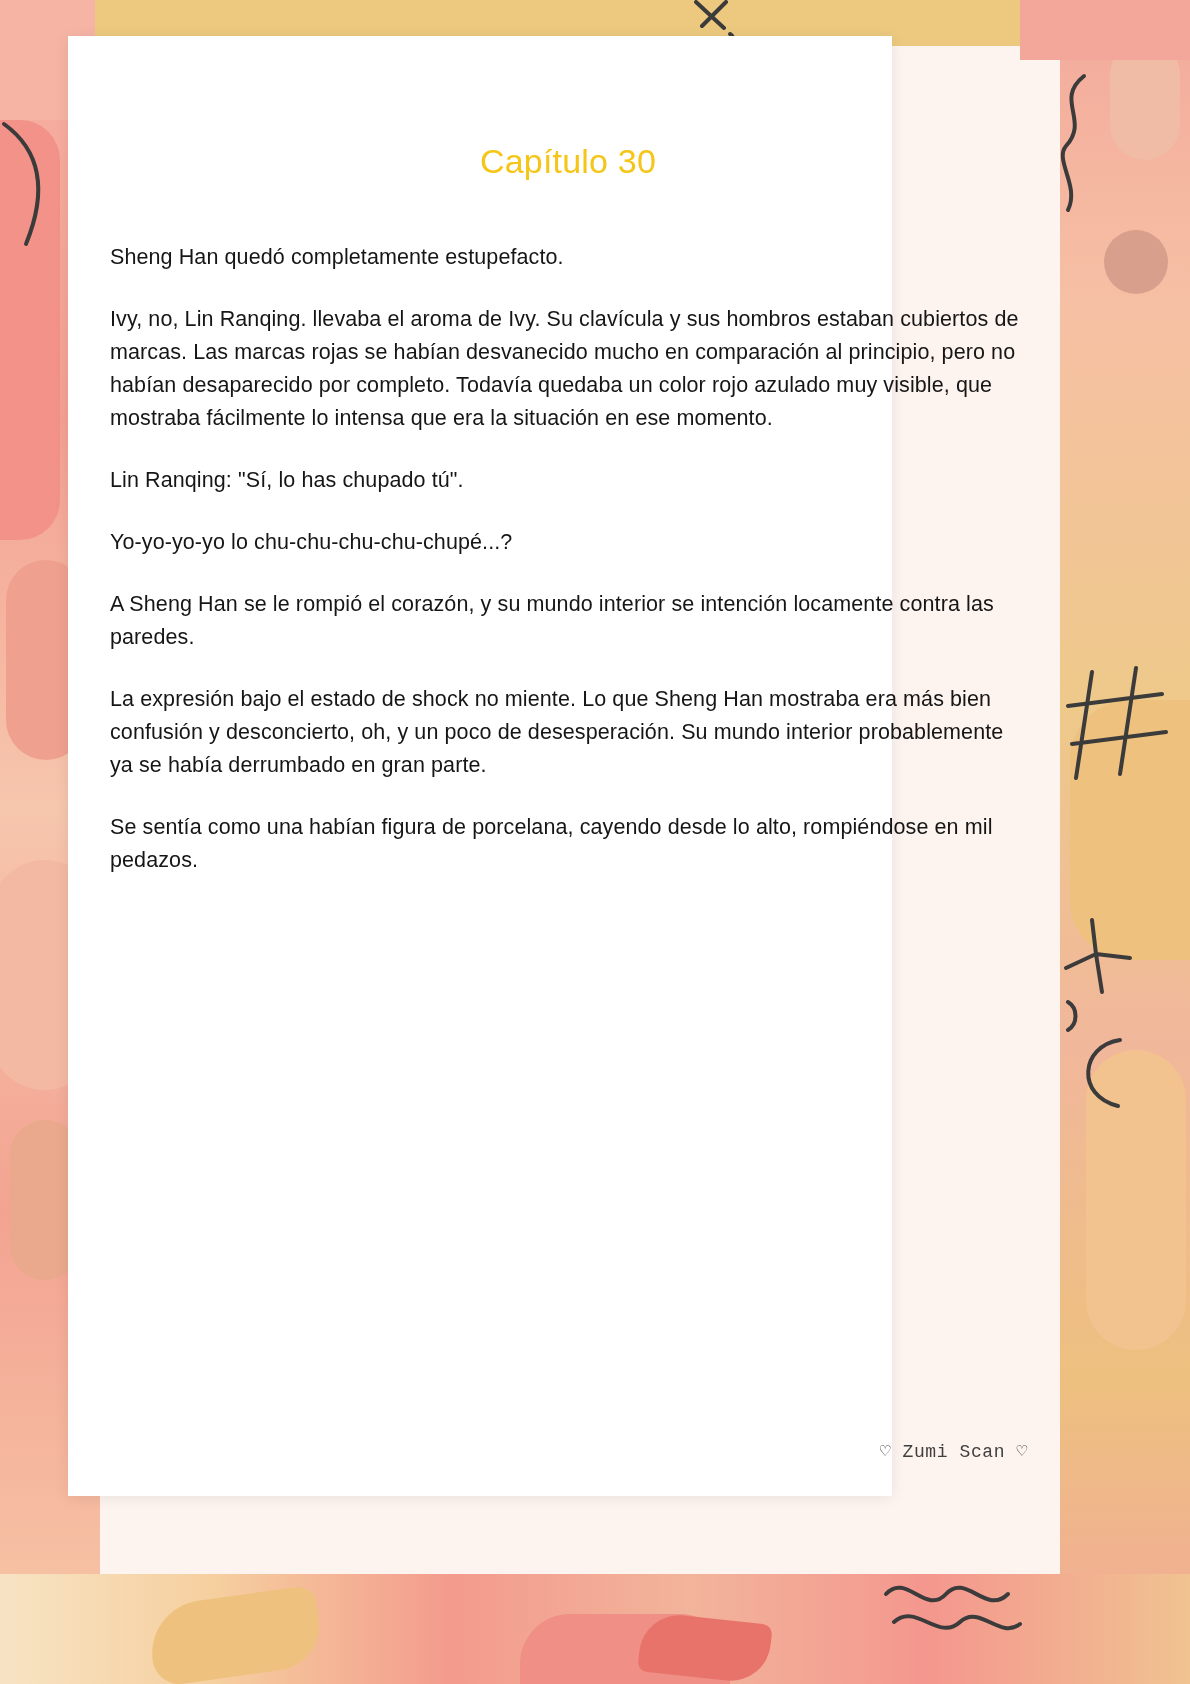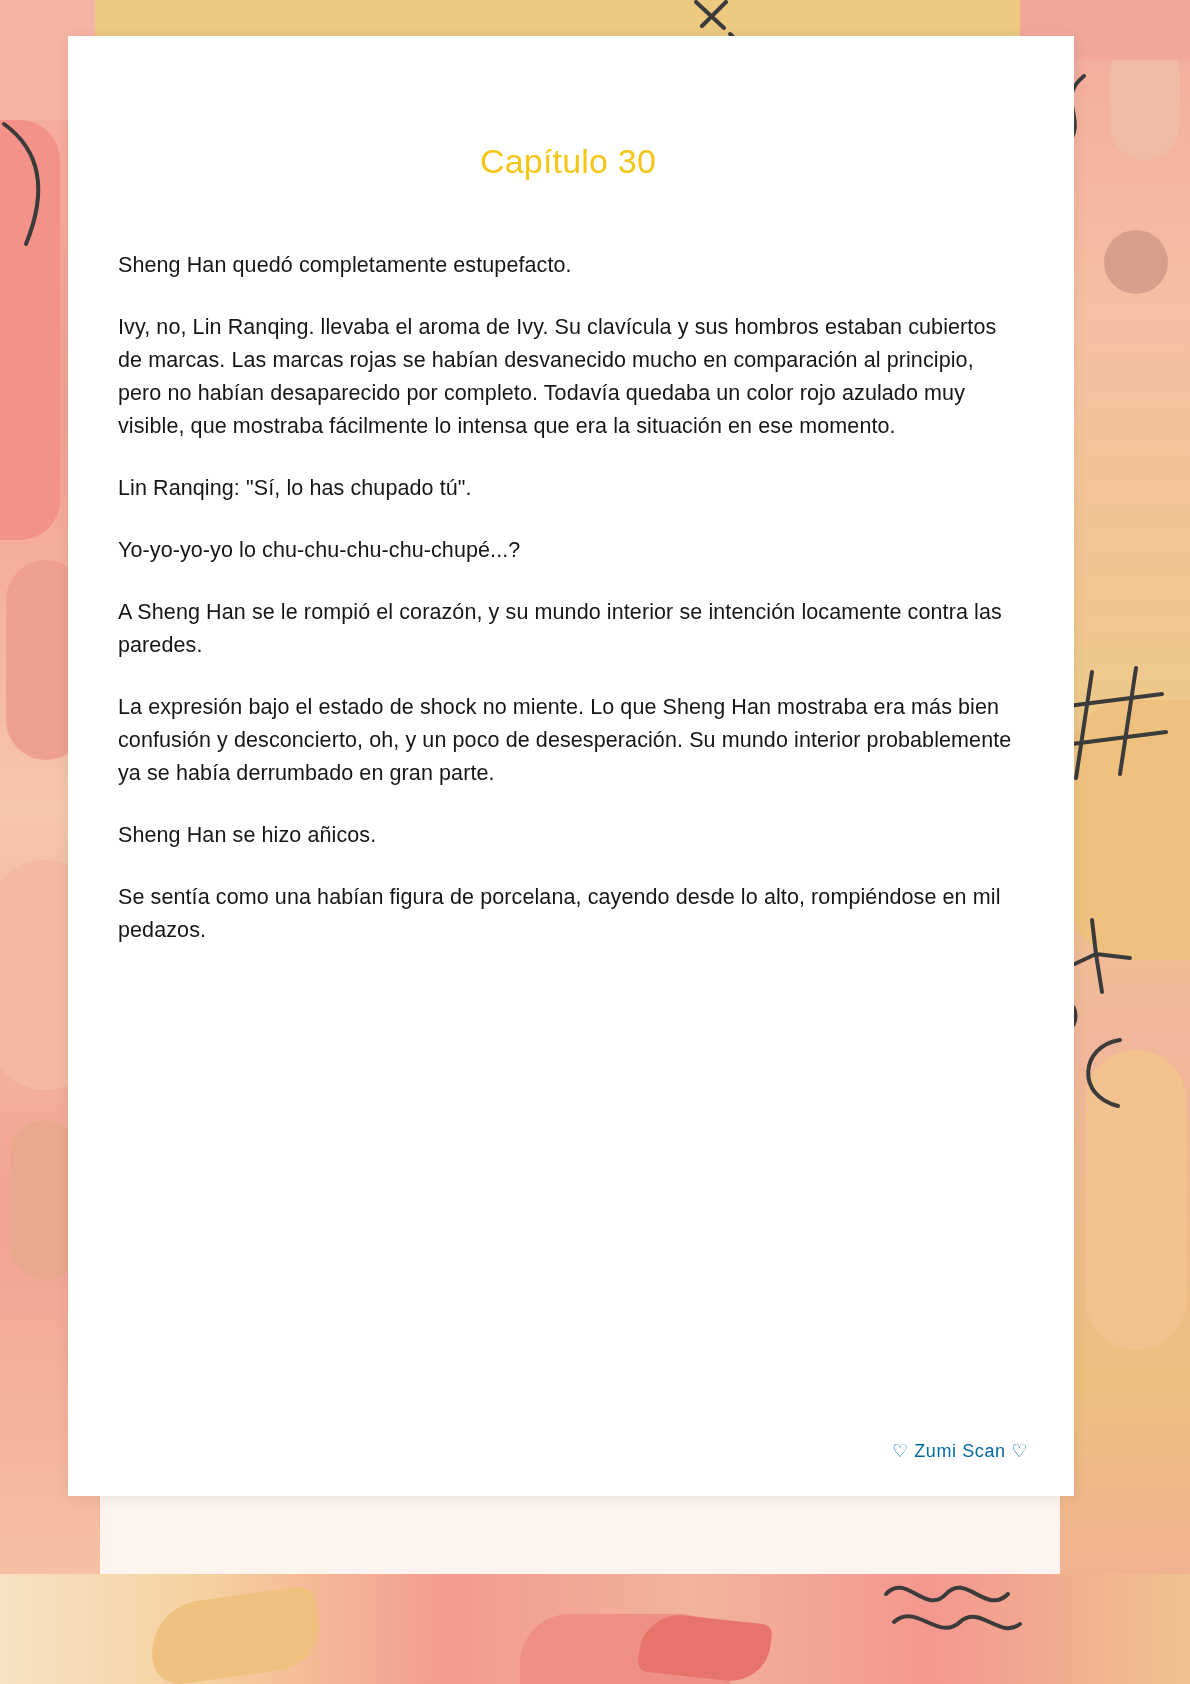--- a/index.html
+++ b/index.html
@@ -165,26 +165,25 @@
     fill: none;
     stroke-width: 4;
     stroke-linecap: round;
   }
 
   
   .sheet {
     position: absolute;
     top: 36px;
     left: 68px;
-    width: 984px;
+    width: 824px;
     height: 1460px;
     background: #ffffff;
     box-shadow: 0 2px 14px rgba(0,0,0,0.08);
     z-index: 5;
-    padding-left: 22px;
   }
 
   .content {
     position: absolute;
     top: 0; left: 0;
     width: 1000px;
     height: 1460px;
     padding: 0;
     box-sizing: border-box;
   }
@@ -193,40 +192,40 @@
     text-align: center;
     font-size: 34px;
     color: #f5c518;
     font-weight: 400;
     margin: 0;
     padding-top: 106px;
     letter-spacing: 0.2px;
   }
 
   .body-text {
-    margin: 16px;
+    margin: 8px;
     padding: 0 34px 0 34px;
     padding-top: 52px;
   }
 
   .body-text p {
     font-size: 21.5px;
     line-height: 33px;
     color: #161616;
     margin: 0 0 29px 0;
     letter-spacing: 0.1px;
   }
 
   .watermark {
     position: absolute;
     right: 40px;
     bottom: 34px;
     font-size: 18px;
-    color: #0369a1;
-    font-family: Liberation Sans, sans-serif;
+    color: #404040;
+    font-family: Liberation Mono, monospace;
     letter-spacing: 0.6px;
   }
 </style>
 </head>
 <body>
 
 <div class="page">
 
   <div class="bg-layer">
     <div class="left-col"></div>
@@ -286,21 +285,20 @@
     <div class="content">
       <h1 class="chapter-title">Capítulo 30</h1>
 
       <div class="body-text">
         <p>Sheng Han quedó completamente estupefacto.</p>
         <p>Ivy, no, Lin Ranqing. llevaba el aroma de Ivy. Su clavícula y sus hombros estaban cubiertos de marcas. Las marcas rojas se habían desvanecido mucho en comparación al principio, pero no habían desaparecido por completo. Todavía quedaba un color rojo azulado muy visible, que mostraba fácilmente lo intensa que era la situación en ese momento.</p>
         <p>Lin Ranqing: "Sí, lo has chupado tú".</p>
         <p>Yo-yo-yo-yo lo chu-chu-chu-chu-chupé...?</p>
         <p>A Sheng Han se le rompió el corazón, y su mundo interior se intención locamente contra las paredes.</p>
         <p>La expresión bajo el estado de shock no miente. Lo que Sheng Han mostraba era más bien confusión y desconcierto, oh, y un poco de desesperación. Su mundo interior probablemente ya se había derrumbado en gran parte.</p>
-        <p>Sheng Han se hizo añicos.</p>
         <p>Se sentía como una habían figura de porcelana, cayendo desde lo alto, rompiéndose en mil pedazos.</p>
       </div>
 
       <div class="watermark">♡ Zumi Scan ♡</div>
     </div>
   </div>
 
 </div>
 
 </body></html>

